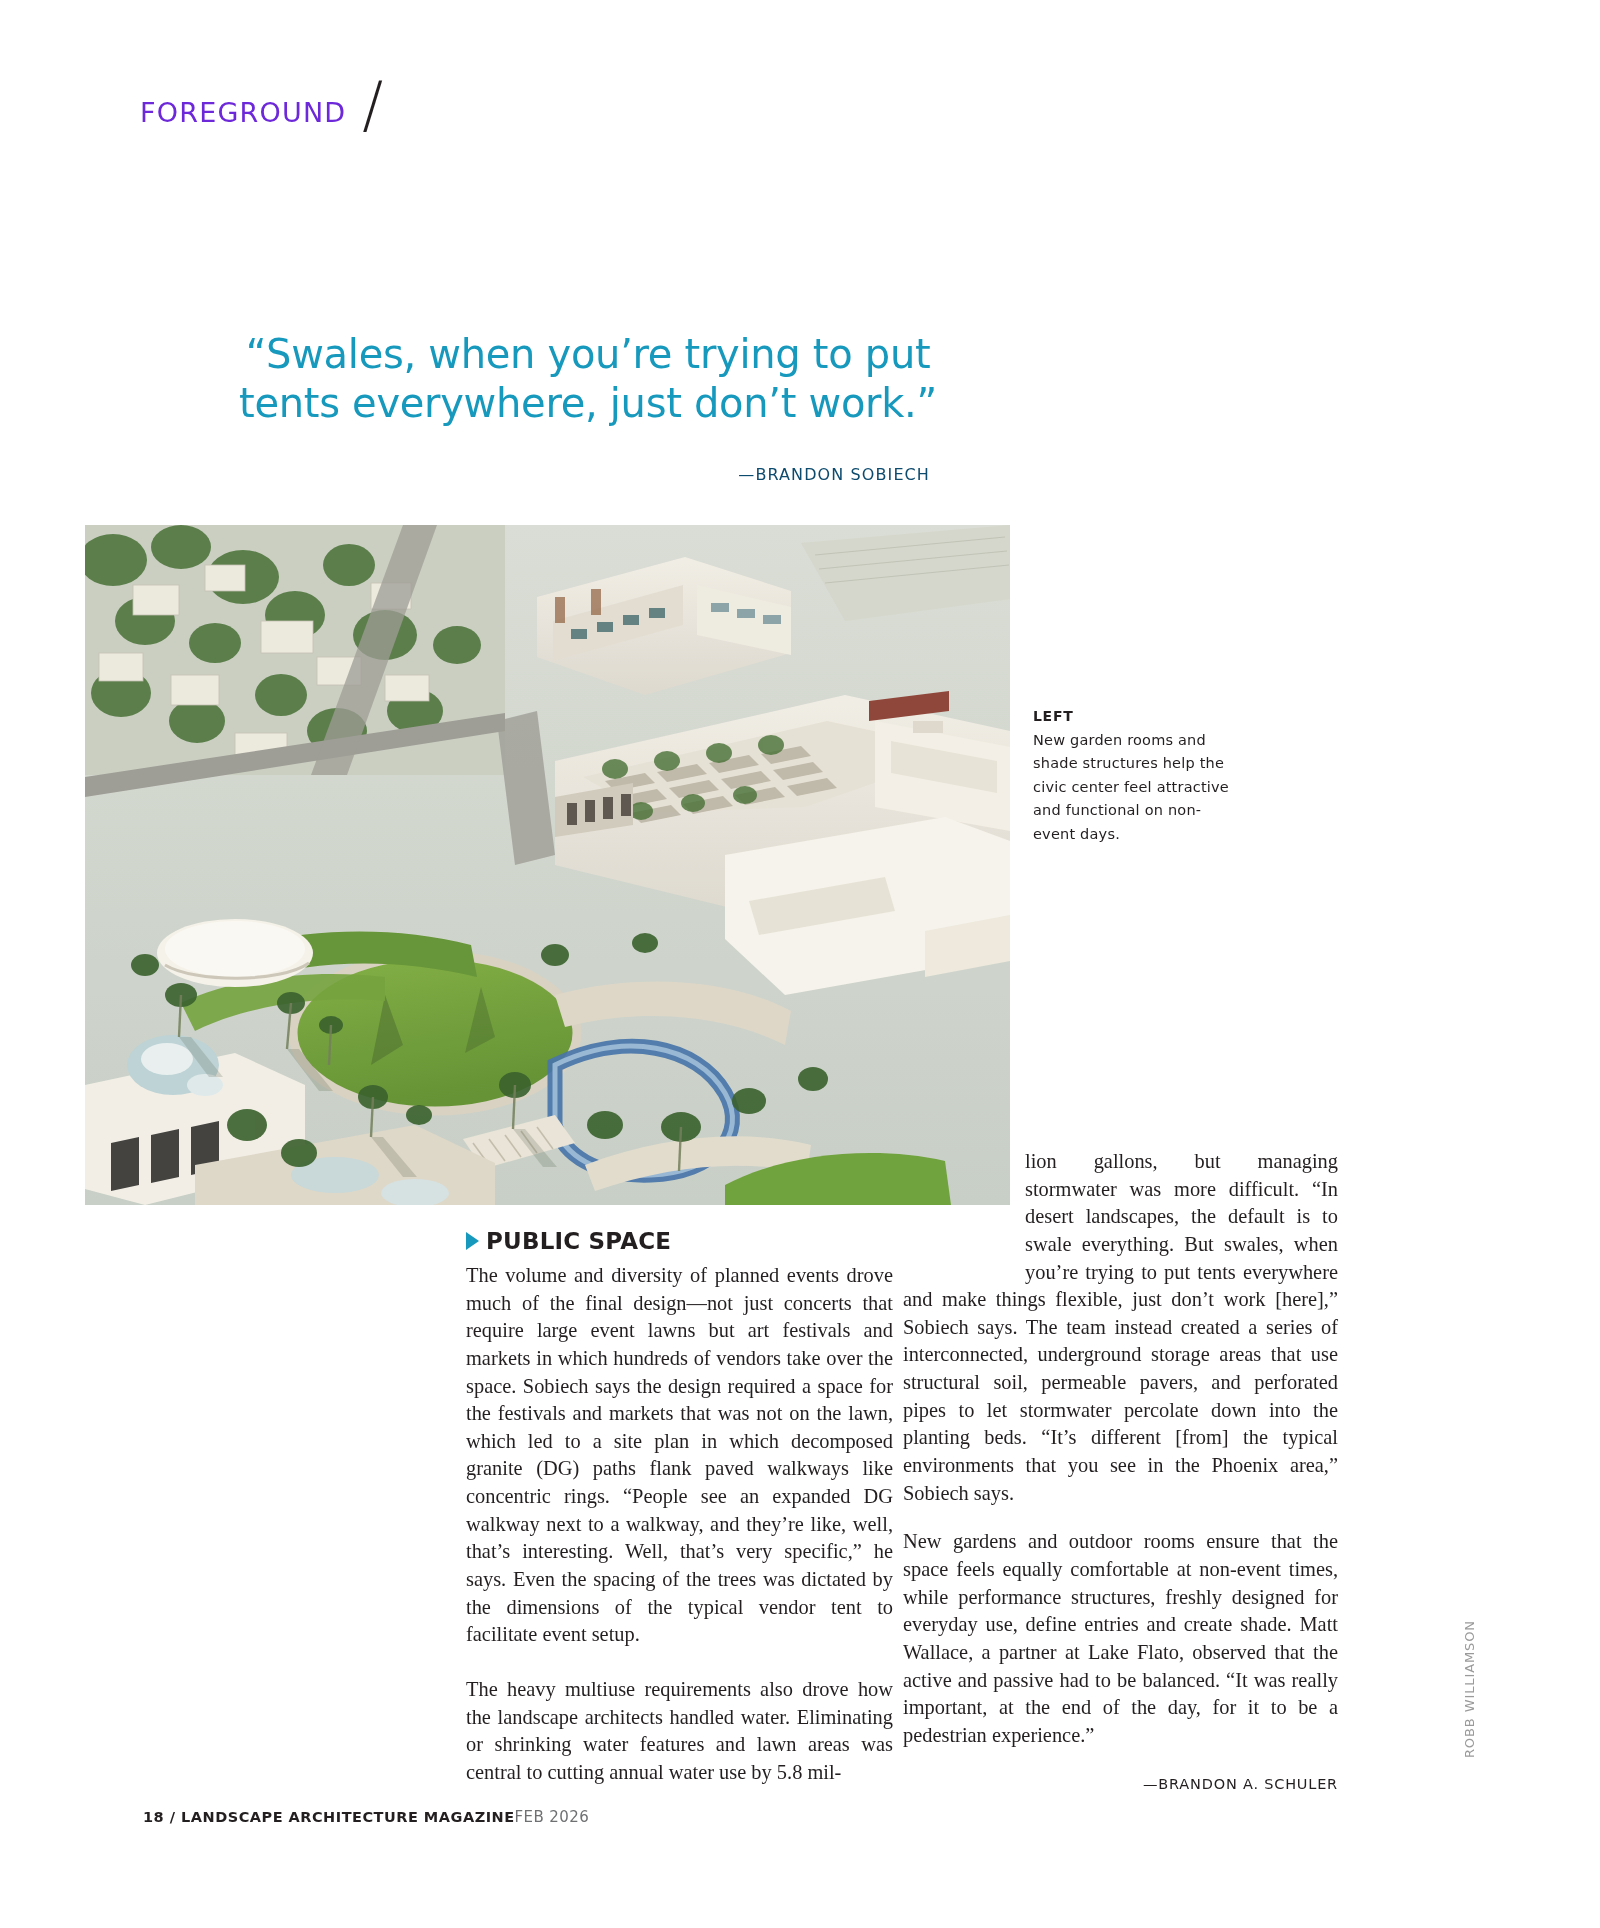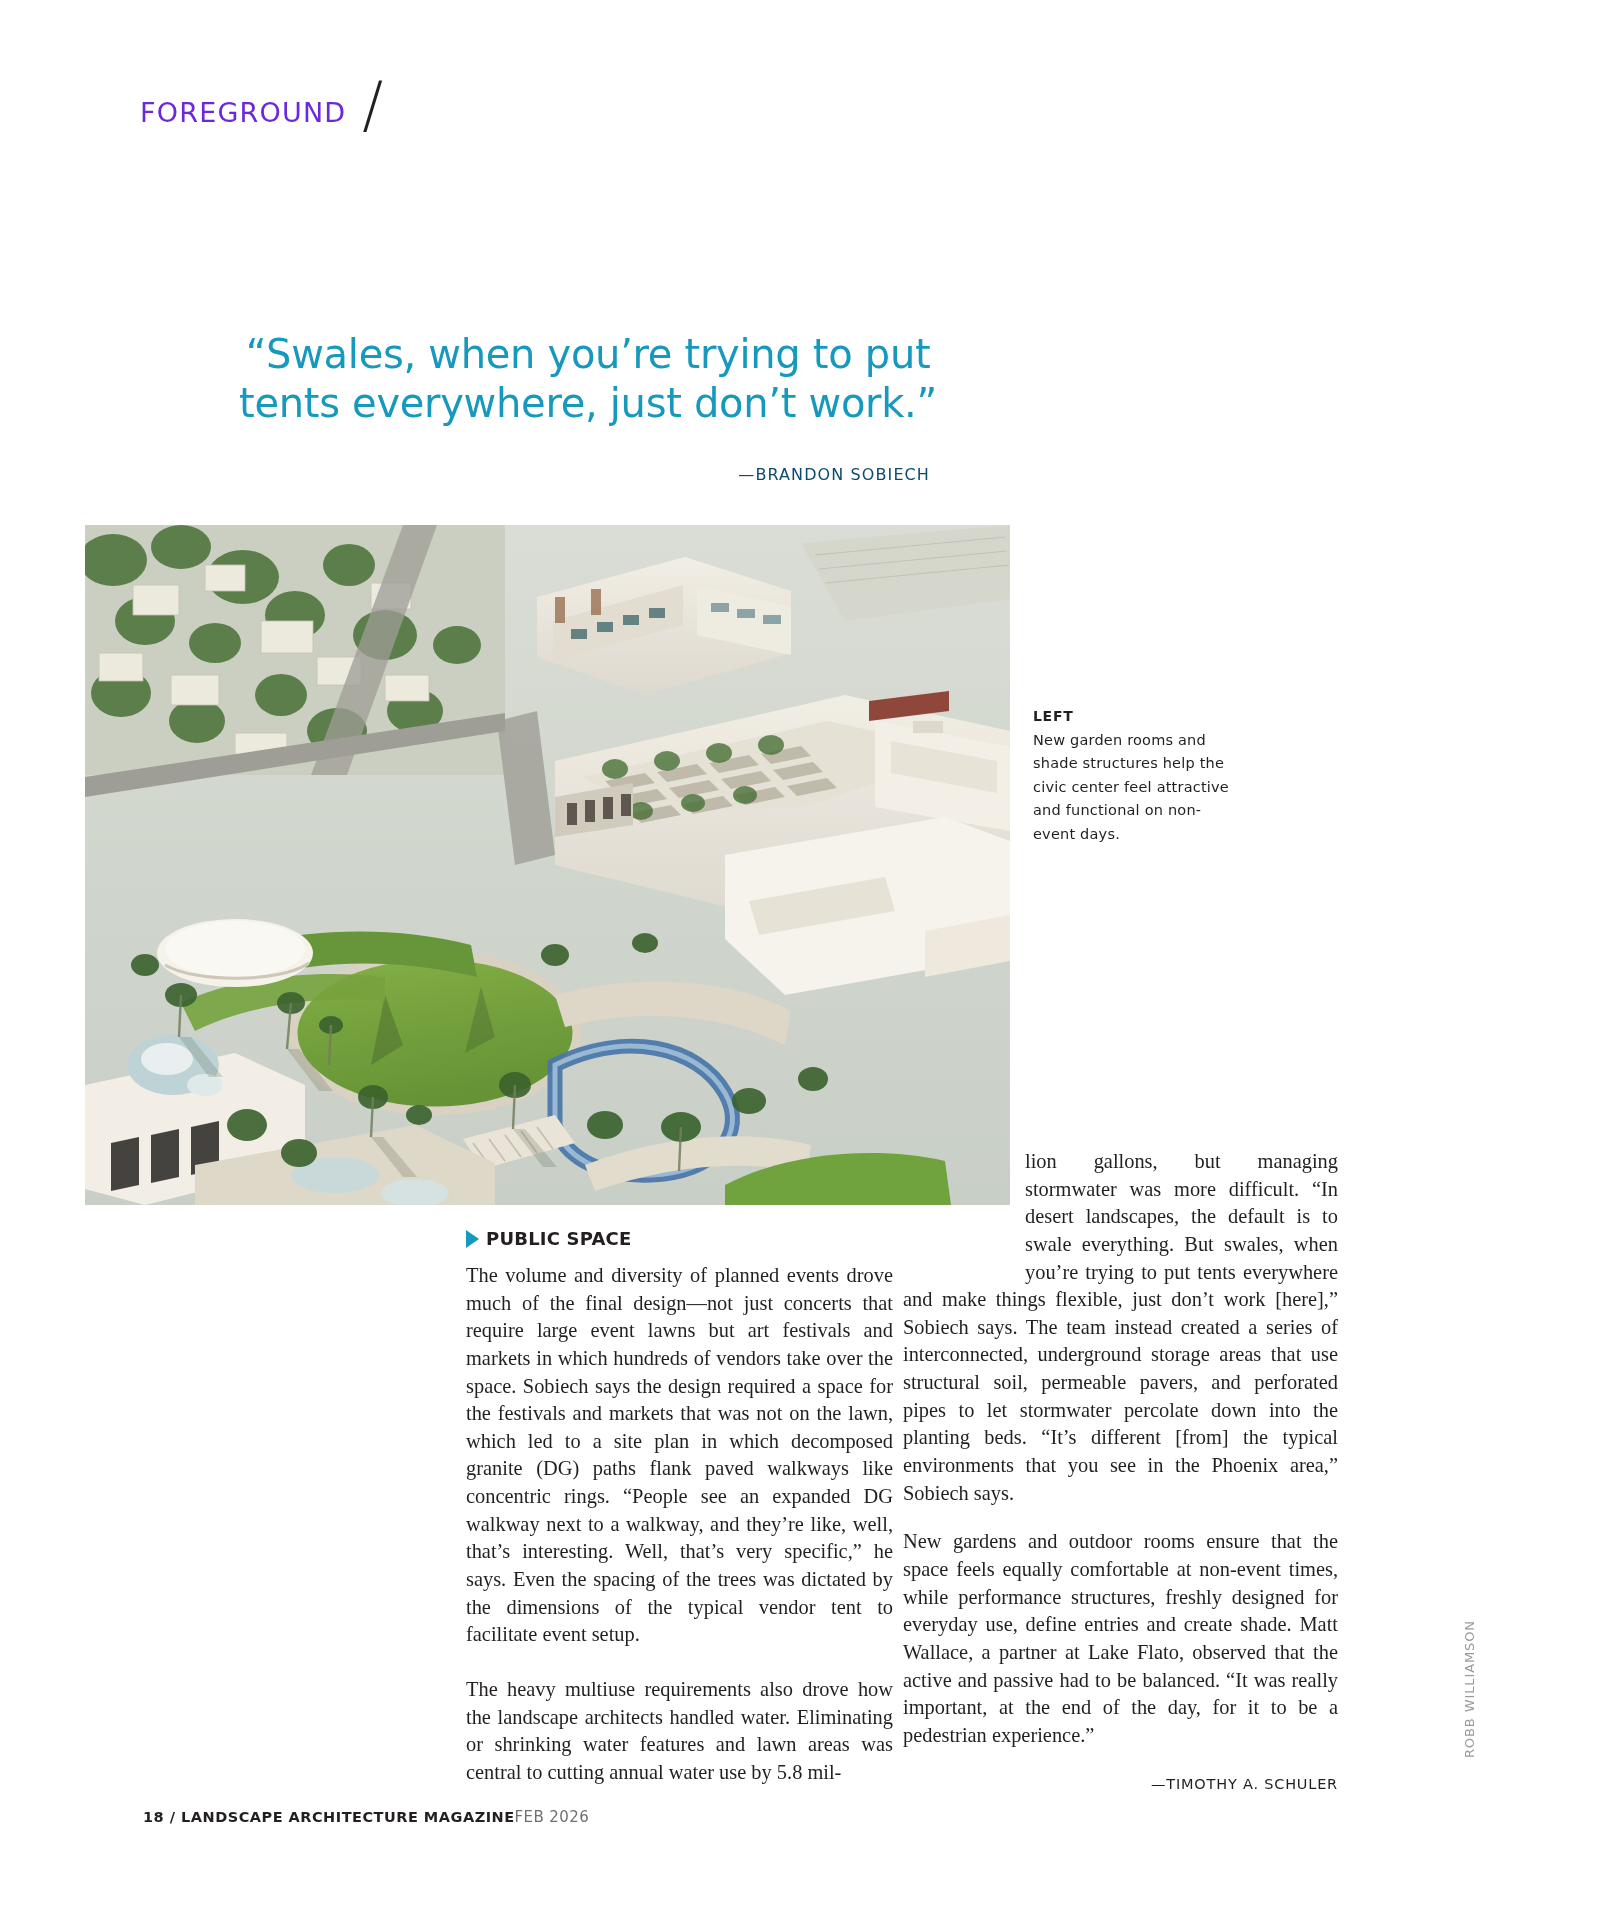--- a/index.html
+++ b/index.html
@@ -117,21 +117,21 @@
   }
   .section-arrow {
     width: 0; height: 0;
     border-left: 13px solid #1799bd;
     border-top: 9px solid transparent;
     border-bottom: 9px solid transparent;
     margin-right: 7px;
   }
   .section-title {
     font-family: "DejaVu Sans", sans-serif;
-    font-size: 18px;
+    font-size: 23px;
     font-weight: 700;
     color: #231f20;
     letter-spacing: 0.2px;
   }
 
   
   .col {
     position: absolute;
     font-family: "Liberation Serif", serif;
     font-size: 20.4px;
@@ -433,21 +433,21 @@
 
   <div class="col col-left">
     <p>The volume and diversity of planned events drove much of the final design—not just concerts that require large event lawns but art festivals and markets in which hundreds of vendors take over the space. Sobiech says the design required a space for the festivals and markets that was not on the lawn, which led to a site plan in which decomposed granite (DG) paths flank paved walkways like concentric rings. “People see an expanded DG walkway next to a walkway, and they’re like, well, that’s interesting. Well, that’s very specific,” he says. Even the spacing of the trees was dictated by the dimensions of the typical vendor tent to facilitate event setup.</p>
     <p>The heavy multiuse requirements also drove how the landscape architects handled water. Eliminating or shrinking water features and lawn areas was central to cutting annual water use by 5.8 mil-</p>
   </div>
 
   <div class="col col-right">
     <div class="rail-float"></div>
     <p>lion gallons, but managing stormwater was more difficult. “In desert landscapes, the default is to swale everything. But swales, when you’re trying to put tents everywhere and make things flexible, just don’t work [here],” Sobiech says. The team instead created a series of interconnected, underground storage areas that use structural soil, permeable pavers, and perforated pipes to let stormwater percolate down into the planting beds. “It’s different [from] the typical environments that you see in the Phoenix area,” Sobiech says.</p>
     <p>New gardens and outdoor rooms ensure that the space feels equally comfortable at non-event times, while performance structures, freshly designed for everyday use, define entries and create shade. Matt Wallace, a partner at Lake Flato, observed that the active and passive had to be balanced. “It was really important, at the end of the day, for it to be a pedestrian experience.”</p>
-    <div class="byline">—TIMOTHY A. SCHULER</div>
+    <div class="byline">—BRANDON A. SCHULER</div>
   </div>
 
   <div class="photo-credit">ROBB WILLIAMSON</div>
 
   <div class="footer">
     <span class="footer-main">18 / LANDSCAPE ARCHITECTURE MAGAZINE</span>
     <span class="footer-date">FEB 2026</span>
   </div>
 
 </div>

